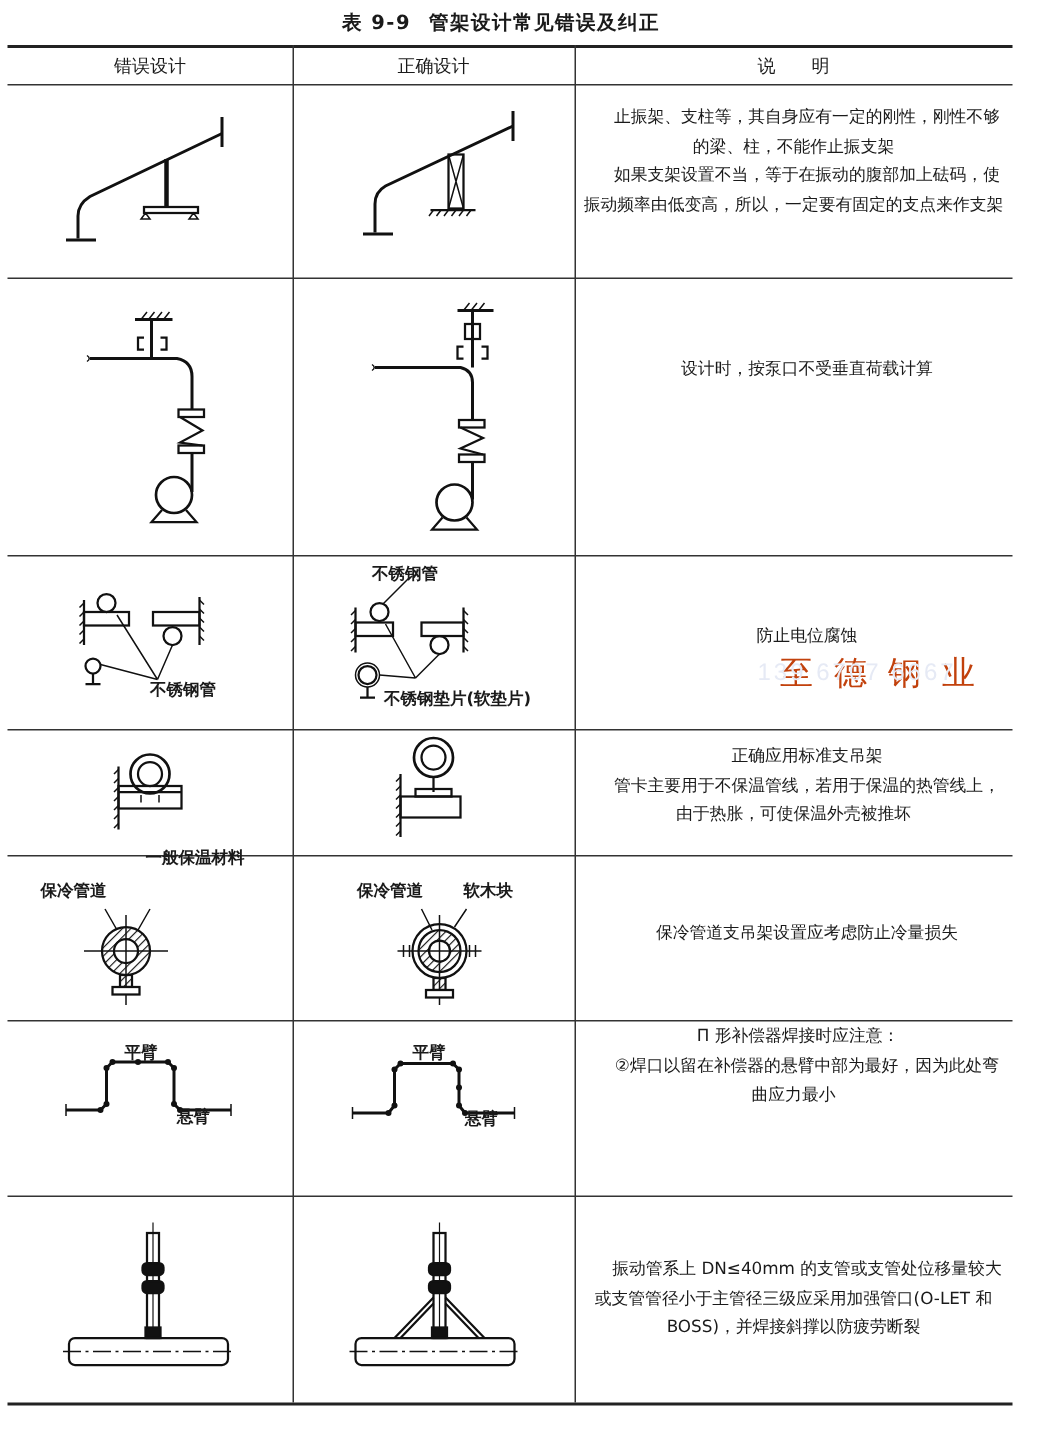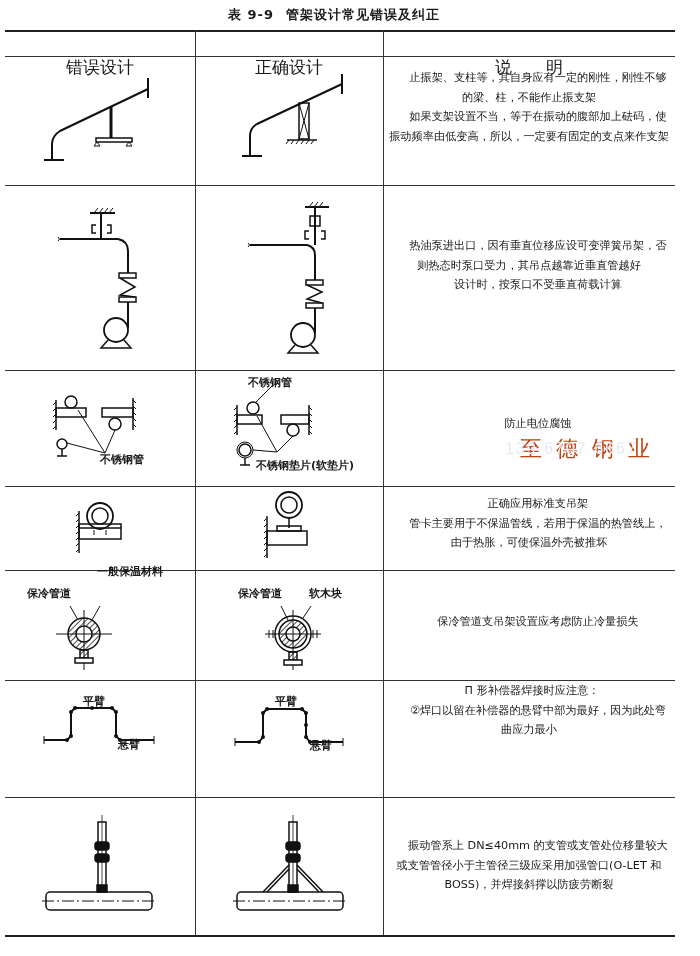--- a/index.html
+++ b/index.html
@@ -4,21 +4,21 @@
   <style>
     html, body { margin: 0; padding: 0; background: #ffffff; }
     body { width: 700px; height: 956px; position: relative; overflow: hidden;
            font-family: "DejaVu Sans", "Liberation Sans", sans-serif; color: #1a1a1a; }
     .title { position: absolute; left: 0; top: 6px; width: 668px; text-align: center;
              font-size: 13px; font-weight: bold; letter-spacing: 1px; }
     .title .num { margin-right: 12px; }
     .hline { position: absolute; left: 5px; width: 670px; height: 0; border-top: 1px solid #333; }
     .hline.thick { border-top: 2px solid #222; }
     .vline { position: absolute; width: 0; border-left: 1px solid #333; }
-    .hdr { position: absolute; top: 34px; height: 20px; line-height: 20px; text-align: center; font-size: 17px; margin-top: 23px; }
+    .hdr { position: absolute; top: 34px; height: 20px; line-height: 20px; text-align: center; font-size: 12px; }
     .desc { position: absolute; left: 388px; width: 282px; font-size: 11.2px; line-height: 19.5px; }
     .desc p { margin: 0; text-indent: 1.6em; text-align: center; }
     .desc p.noindent { text-indent: 0; }
     .diag { position: absolute; }
     .lbl { position: absolute; font-size: 11px; white-space: nowrap; font-weight: bold; }
     .wm { position: absolute; color: #c2410c; font-size: 22px; letter-spacing: 14px; white-space: nowrap; margin-top: 24px; }
     .wm2 { position: absolute; color: #e6eaf5; font-size: 16px; letter-spacing: 2px; white-space: nowrap; font-family: "Liberation Sans", sans-serif; }
   </style>
 </head>
 <body>
@@ -257,21 +257,20 @@
     <rect x="93" y="88" width="10" height="7" fill="#111"></rect>
     <path d="M94 68 L68 95 M94 72 L72 95 M102 68 L128 95 M102 72 L124 95"></path>
   </g>
 </svg>
 
 <div class="desc" style="top:68px">
   <p>止振架、支柱等，其自身应有一定的刚性，刚性不够的梁、柱，不能作止振支架</p>
   <p>如果支架设置不当，等于在振动的腹部加上砝码，使振动频率由低变高，所以，一定要有固定的支点来作支架</p>
 </div>
 <div class="desc" style="top:236px">
-  <p>热油泵进出口，因有垂直位移应设可变弹簧吊架，否则热态时泵口受力，其吊点越靠近垂直管越好</p>
   <p>设计时，按泵口不受垂直荷载计算</p>
 </div>
 <div class="desc" style="top:414px">
   <p>防止电位腐蚀</p>
 </div>
 <div class="desc" style="top:494px">
   <p>正确应用标准支吊架</p>
   <p>管卡主要用于不保温管线，若用于保温的热管线上，由于热胀，可使保温外壳被推坏</p>
 </div>
 <div class="desc" style="top:612px">

